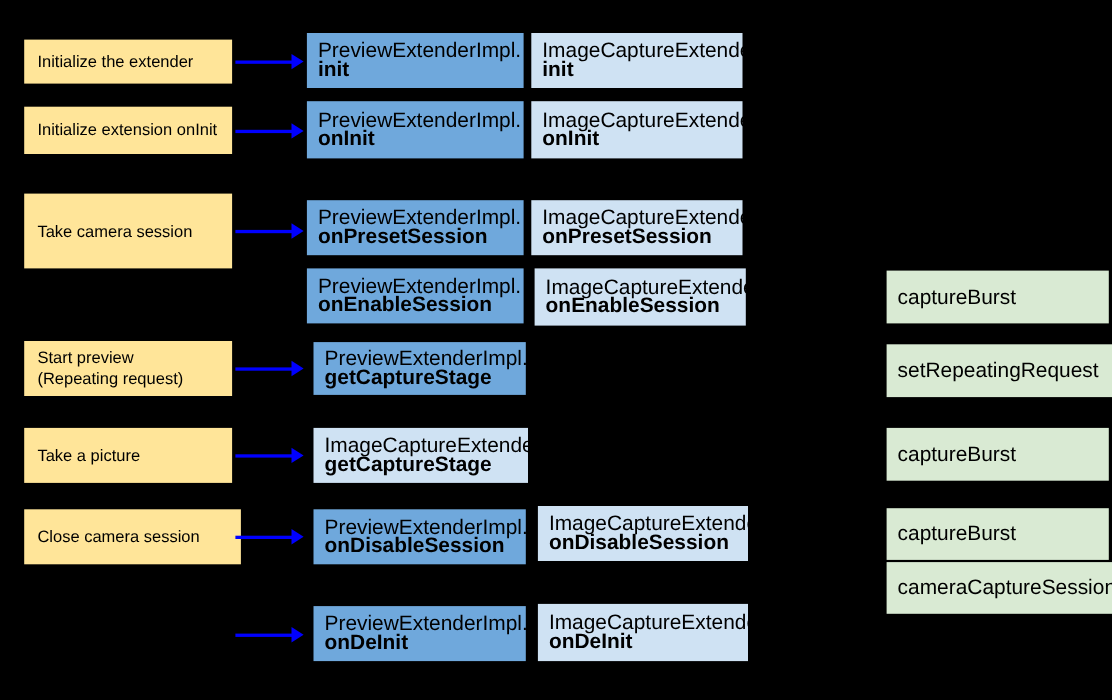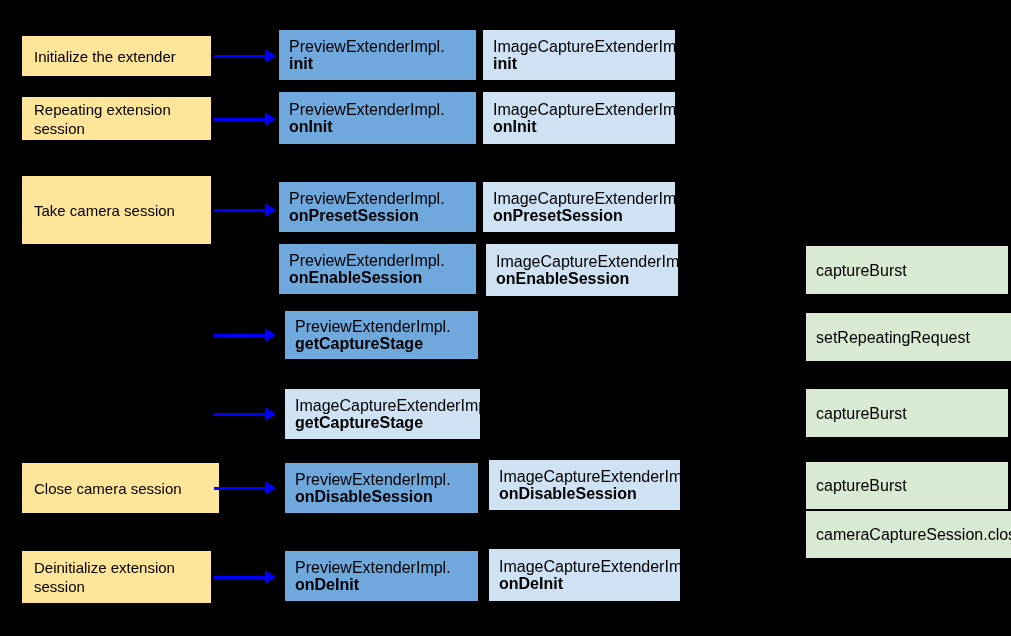--- a/index.html
+++ b/index.html
@@ -4,21 +4,21 @@
 <style>
   html,body{margin:0;padding:0;background:#000;}
   .canvas{
     position:relative;width:1011px;height:636px;overflow:hidden;
     background:var(--background,#000);
     font-family:"Liberation Sans",sans-serif;color:var(--text,#000);
   }
   .box{
     position:absolute;box-sizing:border-box;
     display:flex;flex-direction:column;justify-content:center;
-    padding:4px 10px;font-size:16px;line-height:17px;
+    padding:4px 10px;font-size:19px;line-height:17px;
   }
   .step{background:var(--step,#ffe599);font-size:15px;line-height:19px;padding:4px 12px;}
   .preview{background:var(--preview,#6fa8dc);}
   .image-capture{background:var(--image-capture,#cfe2f3);}
   .camera2{background:var(--camera2,#d9ead3);}
   .method{font-weight:bold;}
   .arrow{position:absolute;width:62px;height:0;}
   .arrow .shaft{position:absolute;left:0;right:9px;top:-1.5px;height:3px;background:var(--arrow,#0000ff);}
   .arrow .head{
     position:absolute;right:0;top:-7px;width:0;height:0;
@@ -41,21 +41,21 @@
   <div class="box preview" style="left:279px;top:30px;width:197px;height:50px">
     <span>PreviewExtenderImpl.</span>
     <span class="method">init</span>
   </div>
   <div class="box image-capture" style="left:483px;top:30px;width:192px;height:50px">
     <span>ImageCaptureExtenderImpl.</span>
     <span class="method">init</span>
   </div>
 
   <div class="box step" style="left:22px;top:97px;width:189px;height:43px">
-    <span>Repeating extension session</span>
+    <span>Initialize extension onInit</span>
   </div>
   <div class="arrow" style="left:214px;top:119px">
     <span class="shaft"></span>
     <span class="head"></span>
   </div>
   <div class="box preview" style="left:279px;top:92px;width:197px;height:52px">
     <span>PreviewExtenderImpl.</span>
     <span class="method">onInit</span>
   </div>
   <div class="box image-capture" style="left:483px;top:92px;width:192px;height:52px">
@@ -83,32 +83,38 @@
     <span class="method">onEnableSession</span>
   </div>
   <div class="box image-capture" style="left:486px;top:244px;width:192px;height:52px">
     <span>ImageCaptureExtenderImpl.</span>
     <span class="method">onEnableSession</span>
   </div>
   <div class="box camera2" style="left:806px;top:246px;width:202px;height:48px">
     <span>captureBurst</span>
   </div>
 
+  <div class="box step" style="left:22px;top:310px;width:189px;height:50px">
+    <span>Start preview (Repeating request)</span>
+  </div>
   <div class="arrow" style="left:214px;top:335px">
     <span class="shaft"></span>
     <span class="head"></span>
   </div>
   <div class="box preview" style="left:285px;top:311px;width:193px;height:48px">
     <span>PreviewExtenderImpl.</span>
     <span class="method">getCaptureStage</span>
   </div>
   <div class="box camera2" style="left:806px;top:313px;width:230px;height:48px">
     <span>setRepeatingRequest</span>
   </div>
 
+  <div class="box step" style="left:22px;top:389px;width:189px;height:50px">
+    <span>Take a picture</span>
+  </div>
   <div class="arrow" style="left:214px;top:414px">
     <span class="shaft"></span>
     <span class="head"></span>
   </div>
   <div class="box image-capture" style="left:285px;top:389px;width:195px;height:50px">
     <span>ImageCaptureExtenderImpl.</span>
     <span class="method">getCaptureStage</span>
   </div>
   <div class="box camera2" style="left:806px;top:389px;width:202px;height:48px">
     <span>captureBurst</span>
@@ -129,23 +135,20 @@
     <span>ImageCaptureExtenderImpl.</span>
     <span class="method">onDisableSession</span>
   </div>
   <div class="box camera2" style="left:806px;top:462px;width:202px;height:47px">
     <span>captureBurst</span>
   </div>
   <div class="box camera2" style="left:806px;top:511px;width:238px;height:47px">
     <span>cameraCaptureSession.close</span>
   </div>
 
-  <div class="box step" style="left:22px;top:551px;width:189px;height:52px">
-    <span>Deinitialize extension session</span>
-  </div>
   <div class="arrow" style="left:214px;top:577px">
     <span class="shaft"></span>
     <span class="head"></span>
   </div>
   <div class="box preview" style="left:285px;top:551px;width:193px;height:50px">
     <span>PreviewExtenderImpl.</span>
     <span class="method">onDeInit</span>
   </div>
   <div class="box image-capture" style="left:489px;top:549px;width:191px;height:52px">
     <span>ImageCaptureExtenderImpl.</span>

